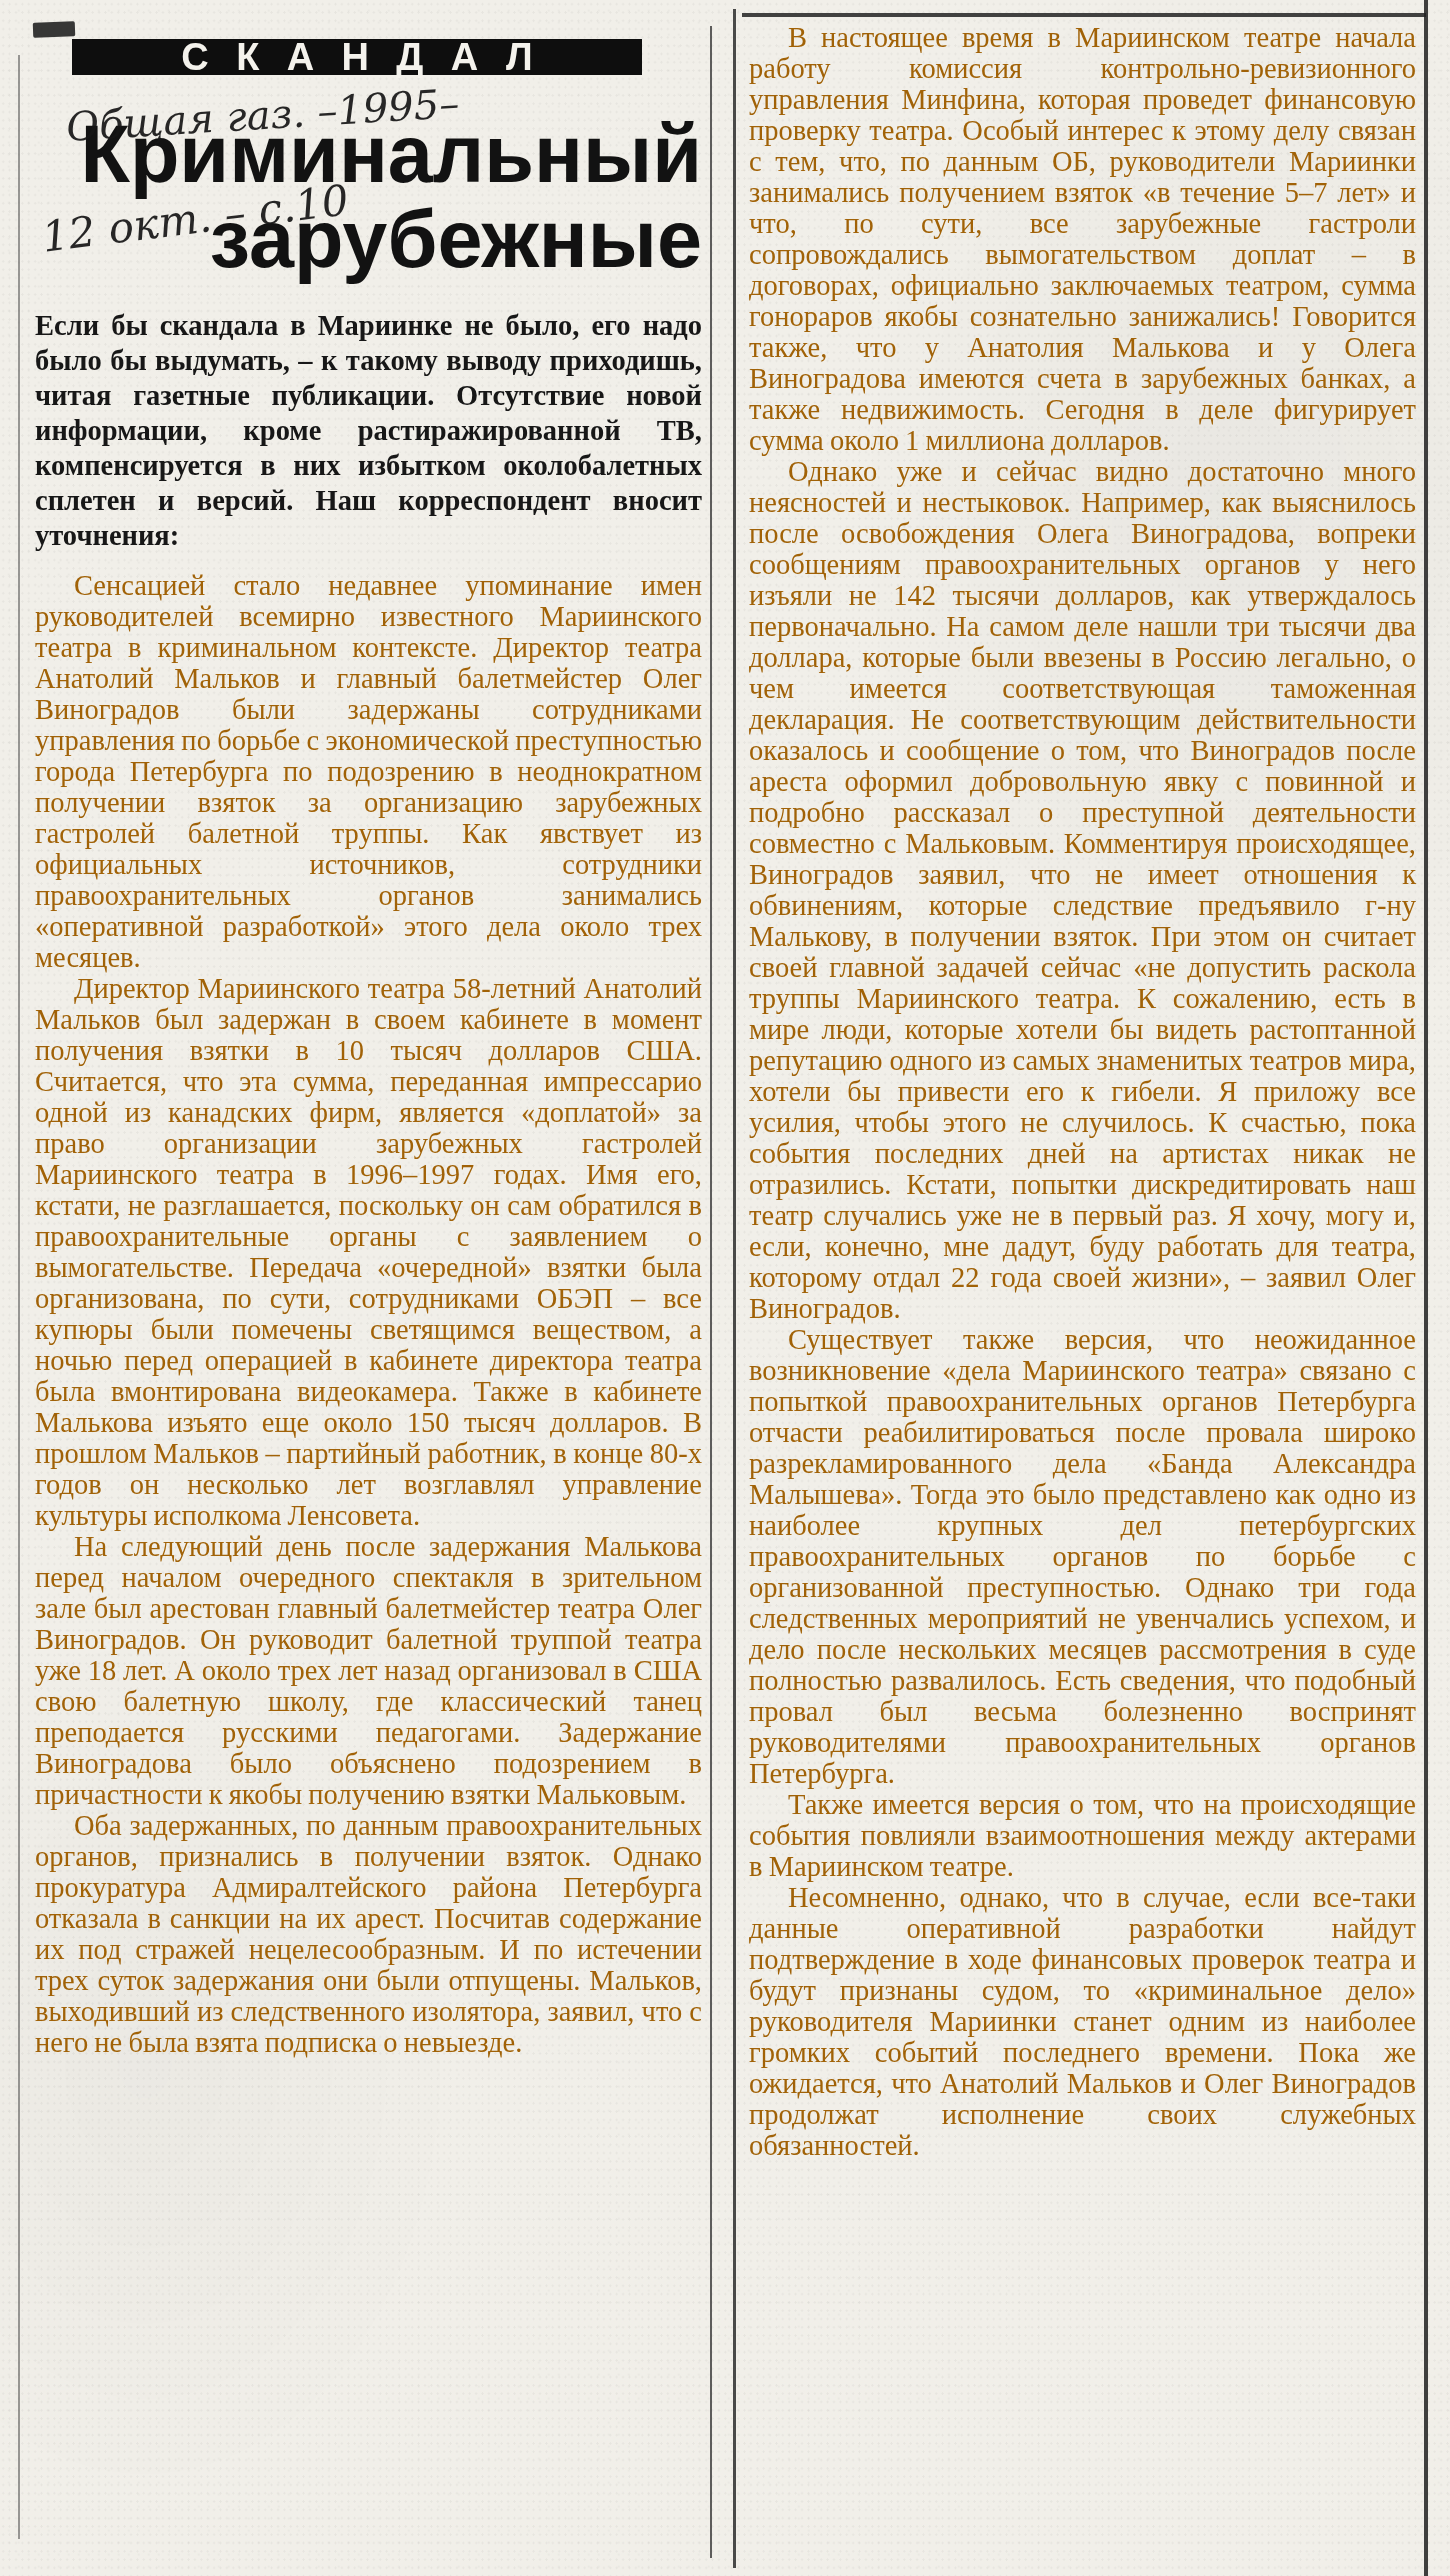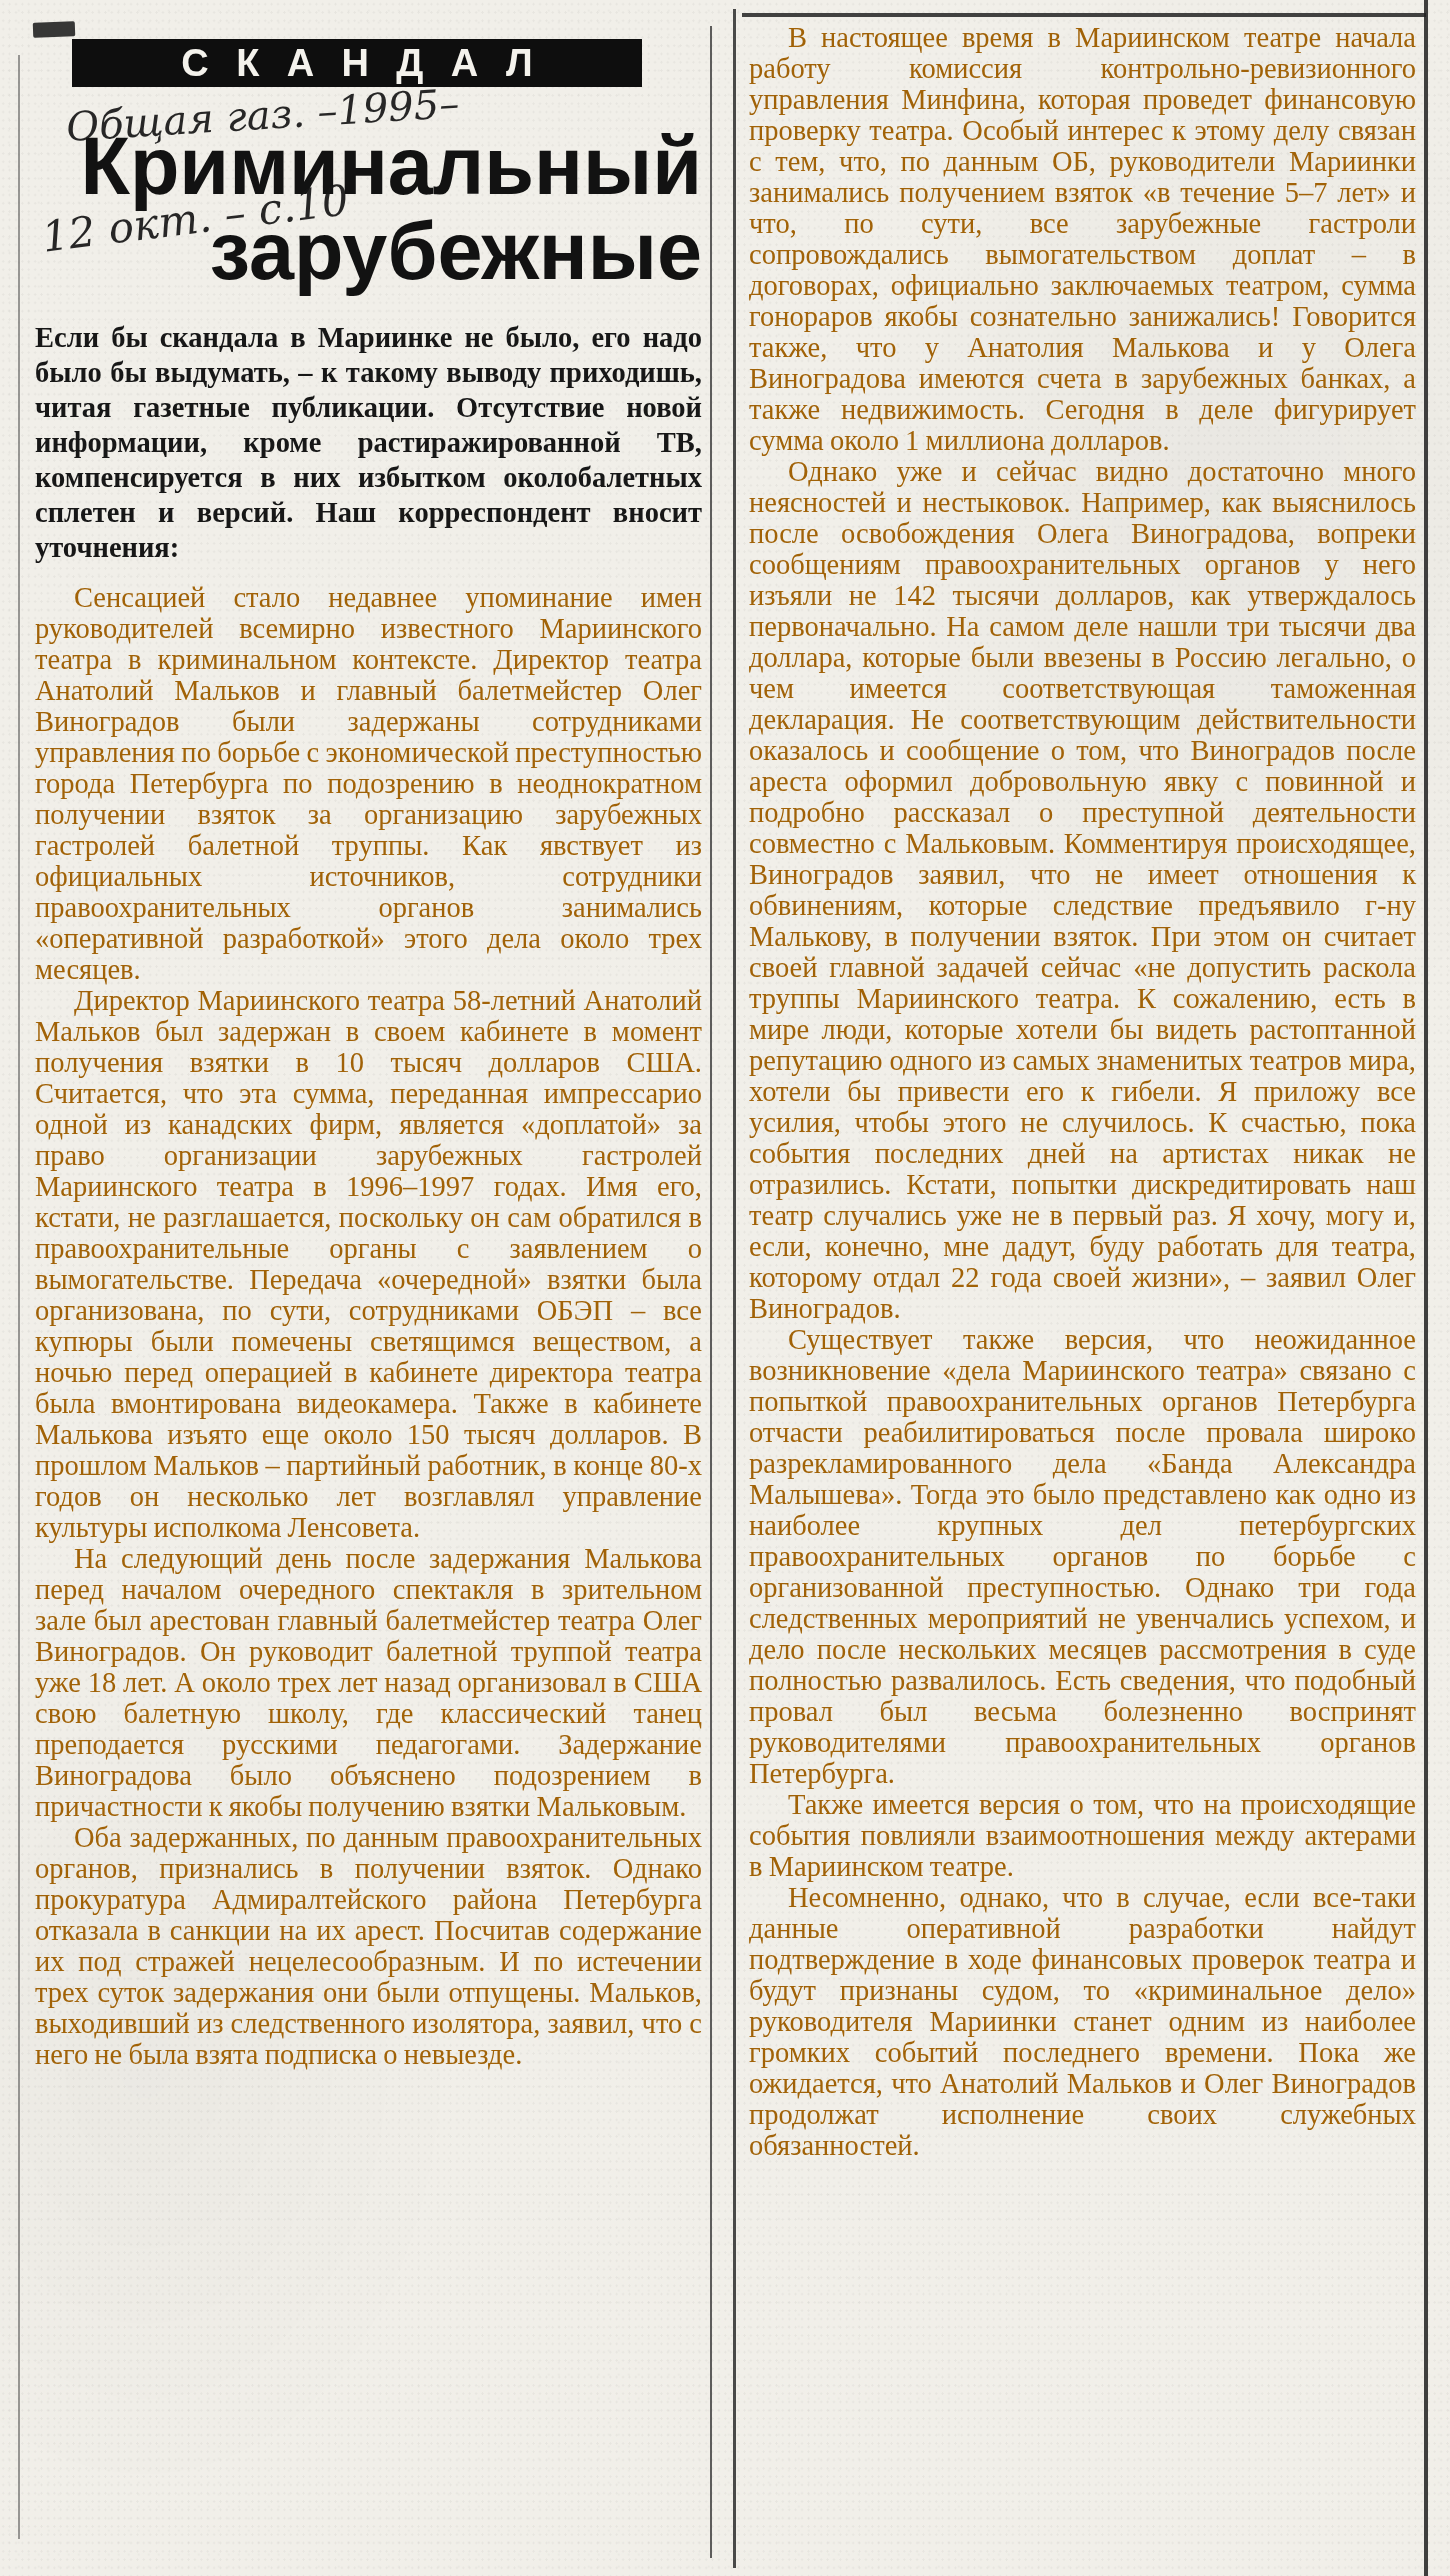--- a/index.html
+++ b/index.html
@@ -24,21 +24,21 @@
   .vline{position:absolute;background:#2b2b2b;}
   .vline.l{left:18.4px;top:55px;width:1.8px;height:2484px;opacity:.45;}
   .vline.m1{left:710px;top:26px;width:1.8px;height:2532px;opacity:.75;}
   .vline.m2{left:733px;top:9.2px;width:2.8px;height:2559px;opacity:.85;}
   .vline.r{left:1424px;top:0;width:3.7px;height:2576px;opacity:.9;}
   .hline-top{position:absolute;left:742px;top:13px;width:684px;height:3.7px;background:#222;opacity:.85;}
   .smudge{position:absolute;left:33px;top:22px;width:42px;height:14.7px;background:#161616;border-radius:1.8px;opacity:.85;transform:rotate(-2deg);}
 
   
   .banner{
-    margin-left:37px;width:570px;height:48px;background:#0e0e0e;color:#f4f2ec;
+    margin-left:37px;width:570px;height:36px;background:#0e0e0e;color:#f4f2ec;
     font-family:"Liberation Sans", sans-serif;font-weight:bold;font-size:38px;
     letter-spacing:0.72em;display:flex;align-items:center;justify-content:center;
     text-indent:0.72em; 
   }
 
   
   .hand{
     position:absolute;font-family:"DejaVu Serif", serif;font-style:italic;
     color:#161616;opacity:.92;z-index:3;white-space:nowrap;
   }

